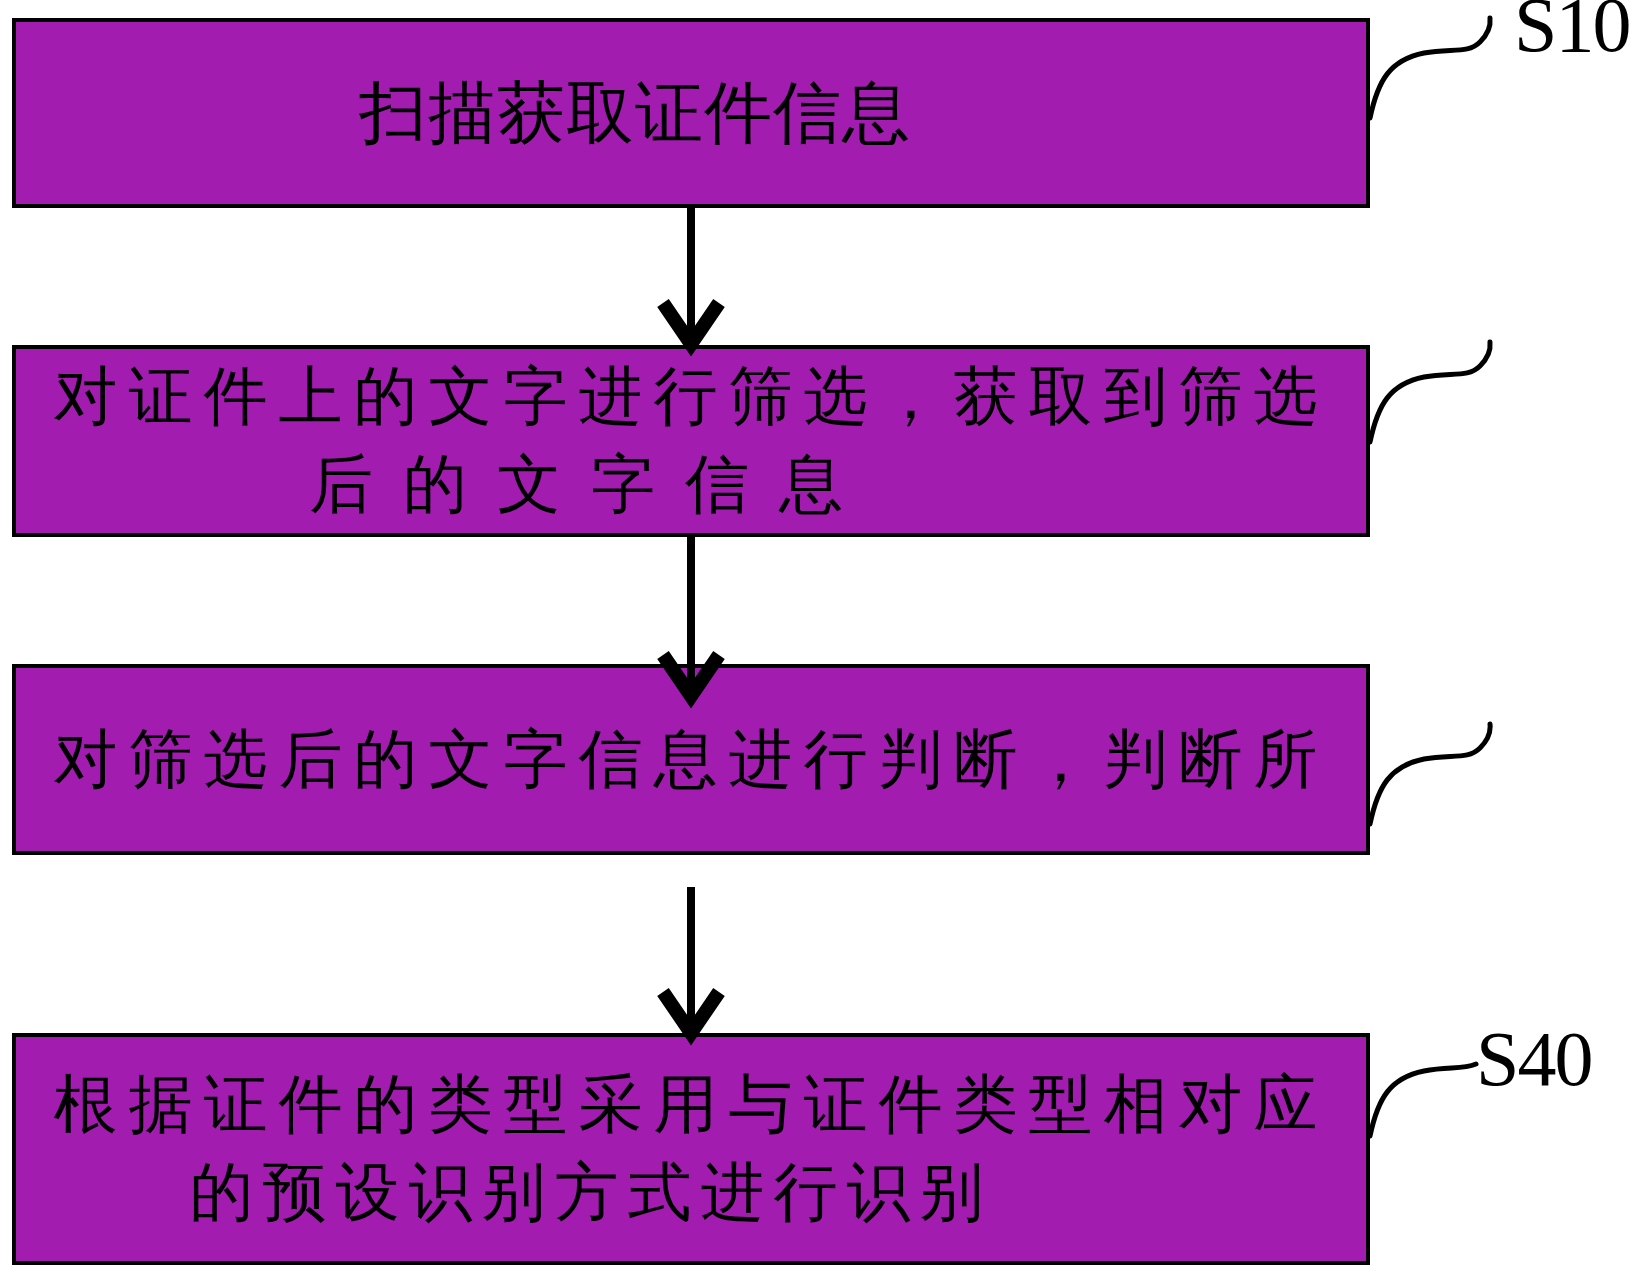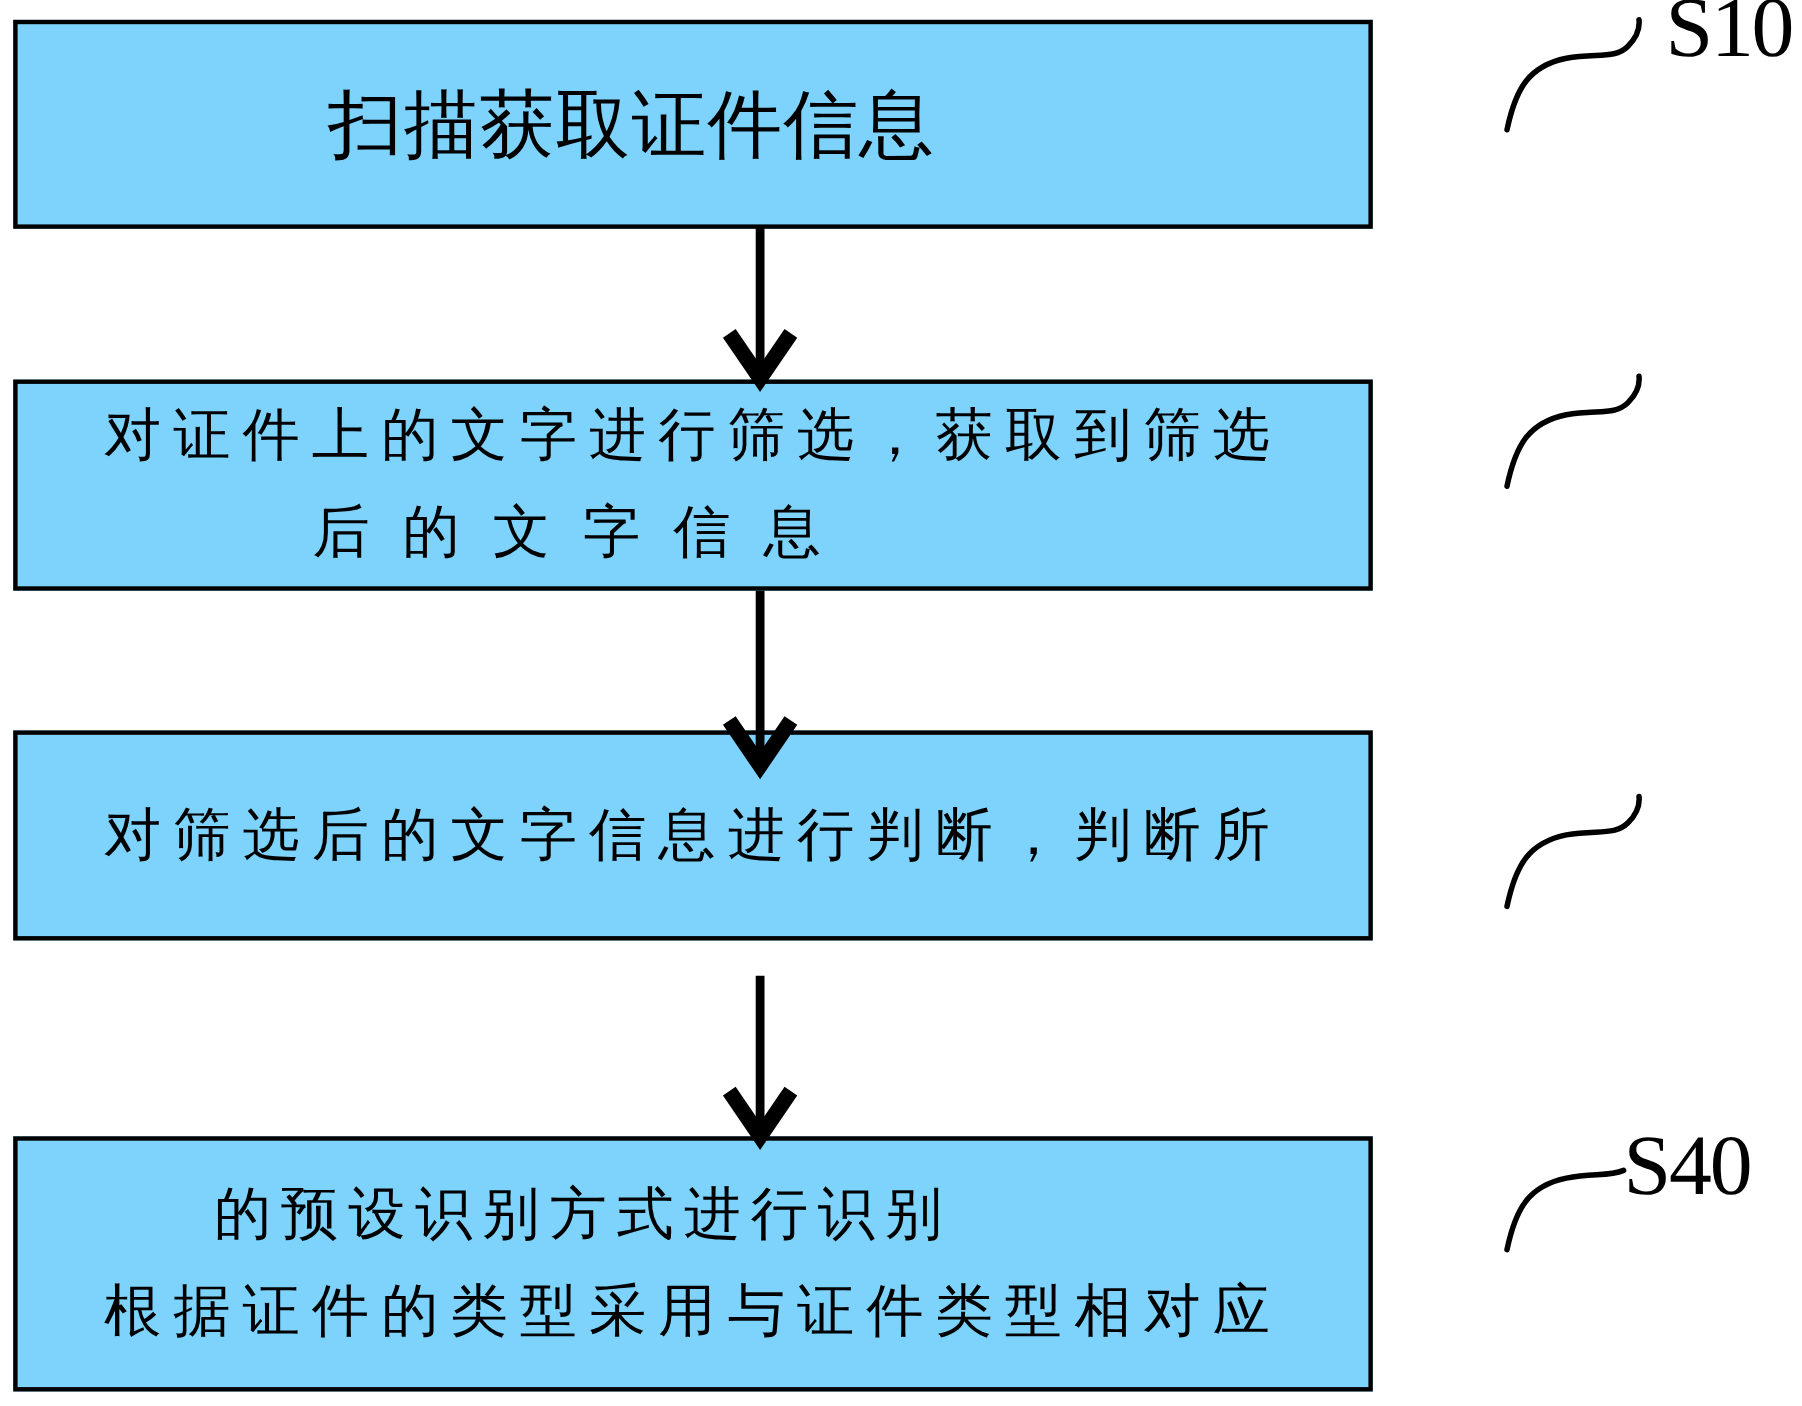--- a/index.html
+++ b/index.html
@@ -11,39 +11,39 @@
     position: relative;
     width: 1638px;
     height: 1278px;
     background: #ffffff;
     overflow: hidden;
     font-family: "Liberation Serif", "DejaVu Serif", serif;
   }
   .flow-box {
     position: absolute;
     left: 12px;
-    width: 1236px;
+    width: 1358px;
     box-sizing: border-box;
     border: 4px solid #000000;
-    background: #7dd3fc;
+    background: #a21caf;
     display: flex;
     flex-direction: column;
     justify-content: center;
     align-items: center;
   }
   #box-s10 { top: 18px;   height: 190px; }
   #box-s20 { top: 345px;  height: 192px; }
   #box-s30 { top: 664px;  height: 191px; }
   #box-s40 { top: 1033px; height: 232px; }
 
   .step-line {
     color: #000000;
     white-space: nowrap;
     line-height: 88px;
-    font-size: 52px;
+    font-size: 64px;
     text-align: center;
   }
   .single-line {
     font-size: 68px;
     letter-spacing: 1px;
     position: relative;
     left: -56px;
   }
   .first-line {
     letter-spacing: 11px;
@@ -92,22 +92,22 @@
   <div class="flow-box" id="box-s20">
     <div class="step-line first-line">对证件上的文字进行筛选，获取到筛选</div>
     <div class="step-line second-line-wide">后的文字信息</div>
   </div>
 
   <div class="flow-box" id="box-s30">
     <div class="step-line first-line">对筛选后的文字信息进行判断，判断所</div>
   </div>
 
   <div class="flow-box" id="box-s40">
+    <div class="step-line first-line">根据证件的类型采用与证件类型相对应</div>
     <div class="step-line second-line-norm">的预设识别方式进行识别</div>
-    <div class="step-line first-line">根据证件的类型采用与证件类型相对应</div>
   </div>
 
   <div class="step-label" id="label-s10">S10</div>
   <div class="step-label" id="label-s40">S40</div>
 
   <svg id="overlay-svg" width="1638" height="1278" viewBox="0 0 1638 1278">
 
     <g stroke="#000000" fill="none">
       <line x1="691" y1="207" x2="691" y2="338" stroke-width="8"></line>
       <path d="M 663 303 L 691 344 L 719 303" stroke-width="14" fill="none"></path>

